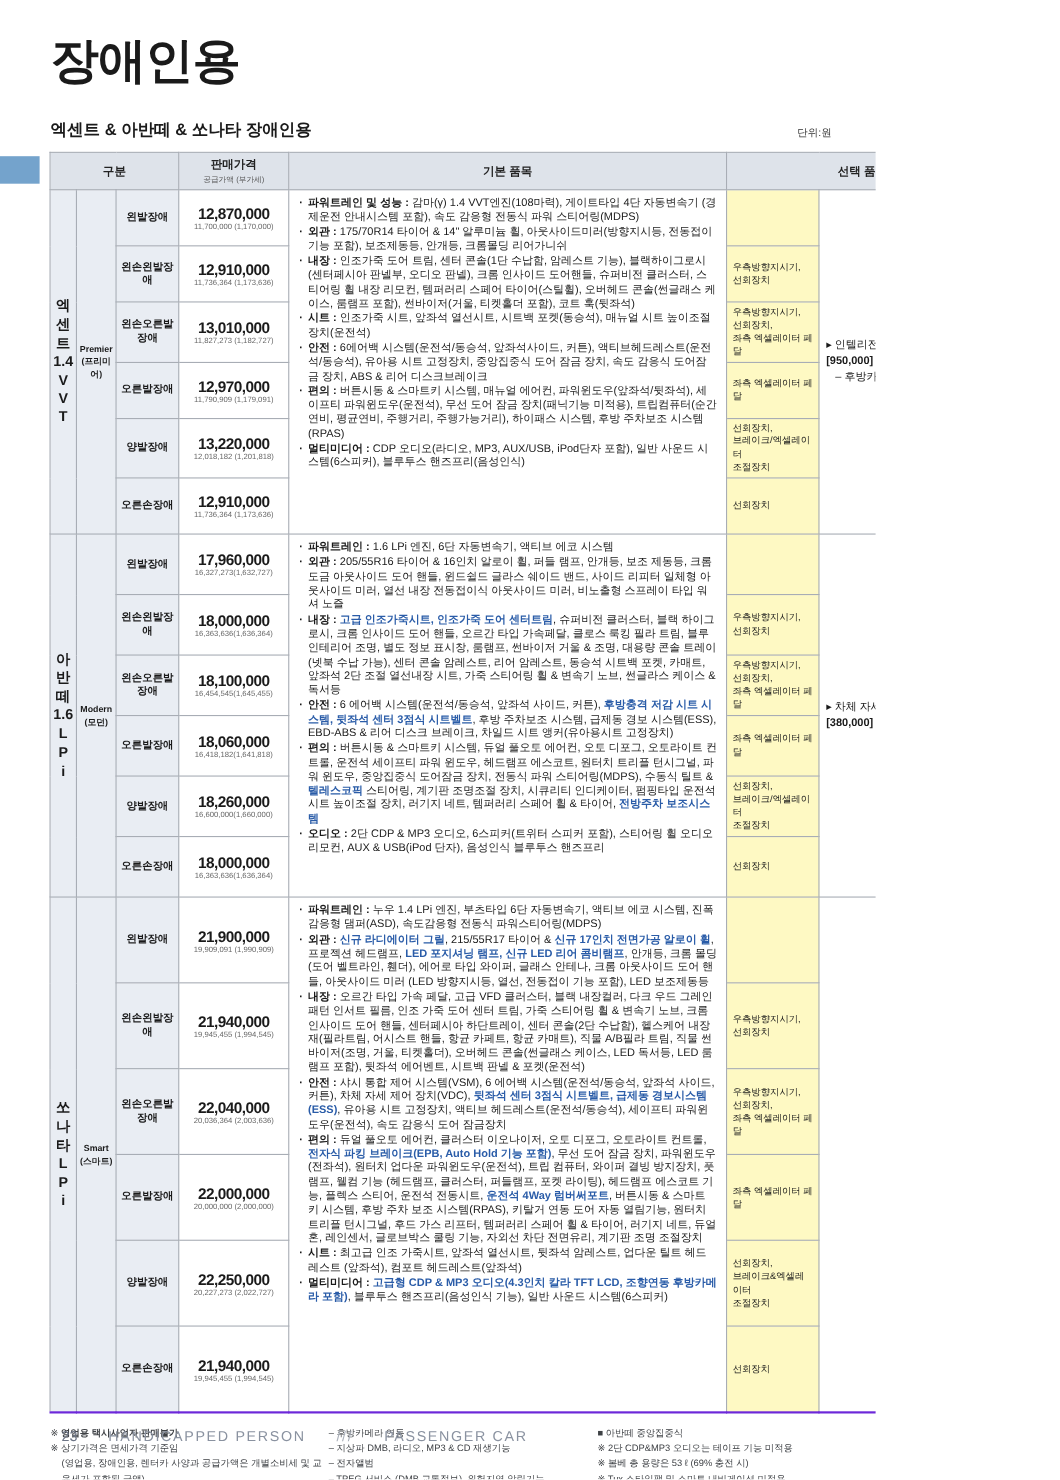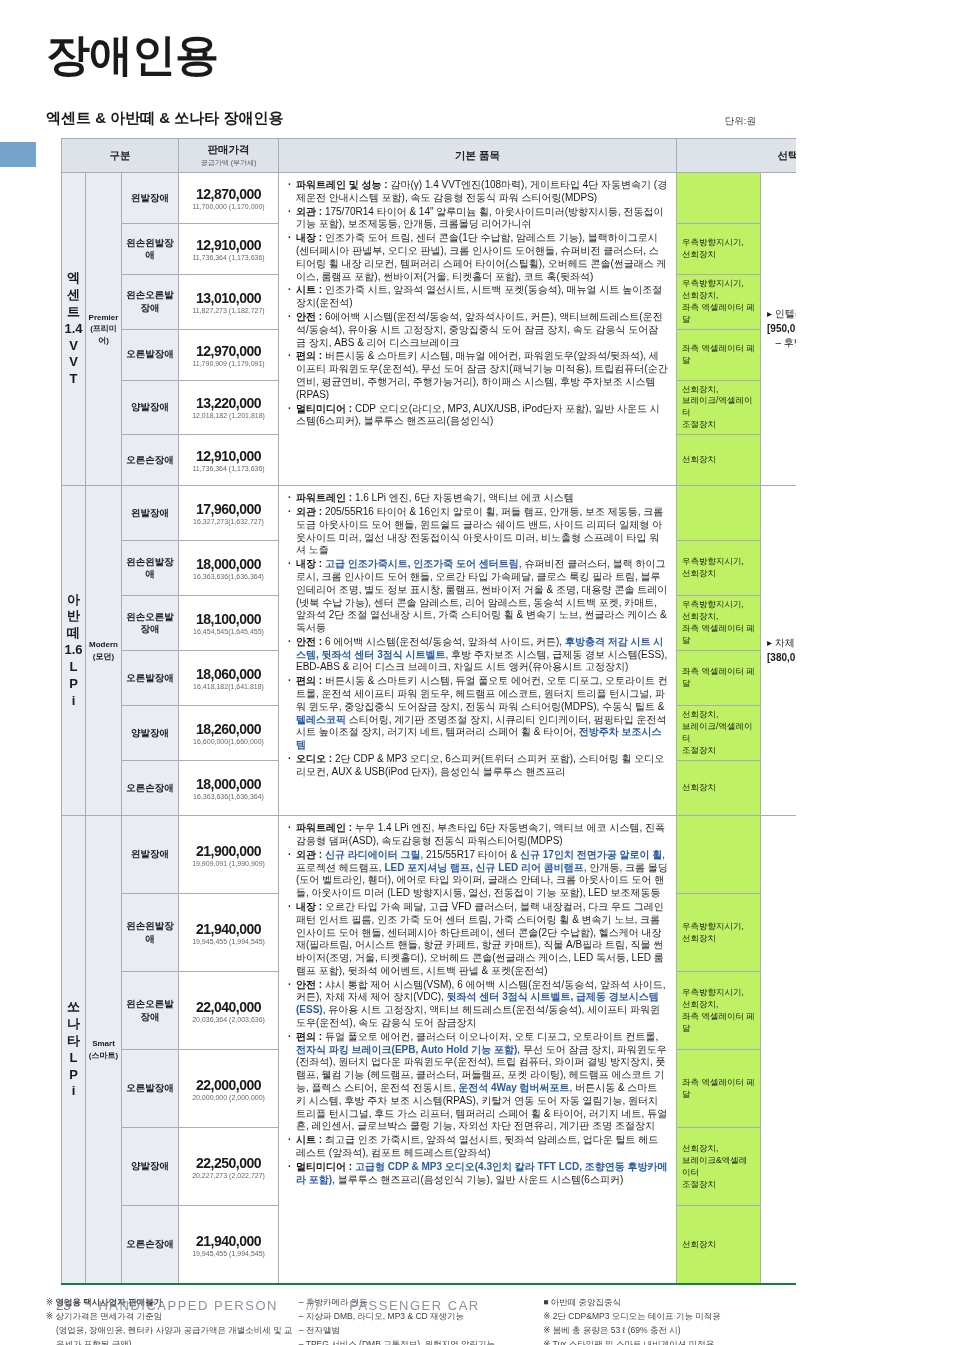--- a/index.html
+++ b/index.html
@@ -4,36 +4,36 @@
 <style>
   html,body{margin:0;padding:0;background:#fff;}
   .page{position:relative;width:796px;height:1345px;background:#fff;overflow:hidden;
         font-family:"Liberation Sans","DejaVu Sans",sans-serif;color:#1a1a1a;}
   .title{margin:26px 0 0 46px;font-size:44px;font-weight:bold;letter-spacing:-1px;}
   .subtitle-row{display:flex;justify-content:space-between;align-items:flex-end;margin:24px 40px 0 46px;}
   .subtitle{font-size:15px;font-weight:bold;}
   .unit{font-size:9.5px;color:#333;}
   .tab-marker{position:absolute;left:0;top:142px;width:36px;height:25px;background:var(--tab,#74a3cc);}
 
-  table.price{margin:10px 0 0 61px;width:862px;border-collapse:collapse;table-layout:fixed;
-              border-bottom:2px solid #15803d;}
+  table.price{margin:10px 0 0 45px;width:862px;border-collapse:collapse;table-layout:fixed;
+              border-bottom:2px solid #6d28d9;}
   table.price th,table.price td{border:1px solid #a8adb5;}
   thead th{background:#dee3ea;font-size:10.5px;padding:4px 2px;border-top:3px solid #3a3e45;color:#222;}
   .hsub{display:block;font-size:7px;color:#555;font-weight:normal;margin-top:1px;}
   td.model{background:#e9edf3;font-size:13px;font-weight:bold;text-align:center;white-space:pre-line;line-height:1.3;padding:2px 0;}
   td.trim{background:#e9edf3;font-size:8px;font-weight:bold;text-align:center;white-space:pre-line;line-height:1.4;padding:2px 0;}
   td.type{background:#e9edf3;font-size:9.5px;font-weight:600;text-align:center;white-space:pre-line;line-height:1.3;padding:2px 1px;}
   td.price-cell{background:#fff;text-align:center;padding:2px 0;}
   .pnum{font-size:14px;font-weight:bold;letter-spacing:-0.5px;}
   .psub{font-size:7px;color:#666;margin-top:1px;}
   td.basic{background:#fff;vertical-align:top;padding:6px 8px;font-size:10px;line-height:1.28;}
   ul.items{margin:0;padding:0;list-style:none;}
   ul.items li{position:relative;padding-left:9px;margin-bottom:1px;}
   ul.items li::before{content:"·";position:absolute;left:1px;top:0;font-weight:bold;}
-  td.device{background:#bef264;font-size:8.5px;padding:3px 5px;white-space:pre-line;line-height:1.4;vertical-align:middle;}
+  td.device{background:#fef9c3;font-size:8.5px;padding:3px 5px;white-space:pre-line;line-height:1.4;vertical-align:middle;}
   td.options{background:#fff;font-size:10px;padding:6px;white-space:pre-wrap;line-height:1.45;vertical-align:middle;}
   tr.seca td{height:44px;} tr.secb td{height:48px;} tr.secc td{height:71px;}
   .seg-b{font-weight:bold;}
   .seg-h{color:var(--accent-text,#2a5ca8);font-weight:bold;}
 
   .footnotes{display:flex;margin:10px 0 0 46px;font-size:8.5px;color:#3e4145;line-height:1.65;}
   .fcol1{width:300px;} .fcol2{width:290px;} .fcol3{width:300px;}
   .fline{white-space:pre-wrap;}
   .fline.ind{padding-left:10px;}
   .pagefoot{position:absolute;left:56px;top:1298px;display:flex;align-items:center;gap:28px;

